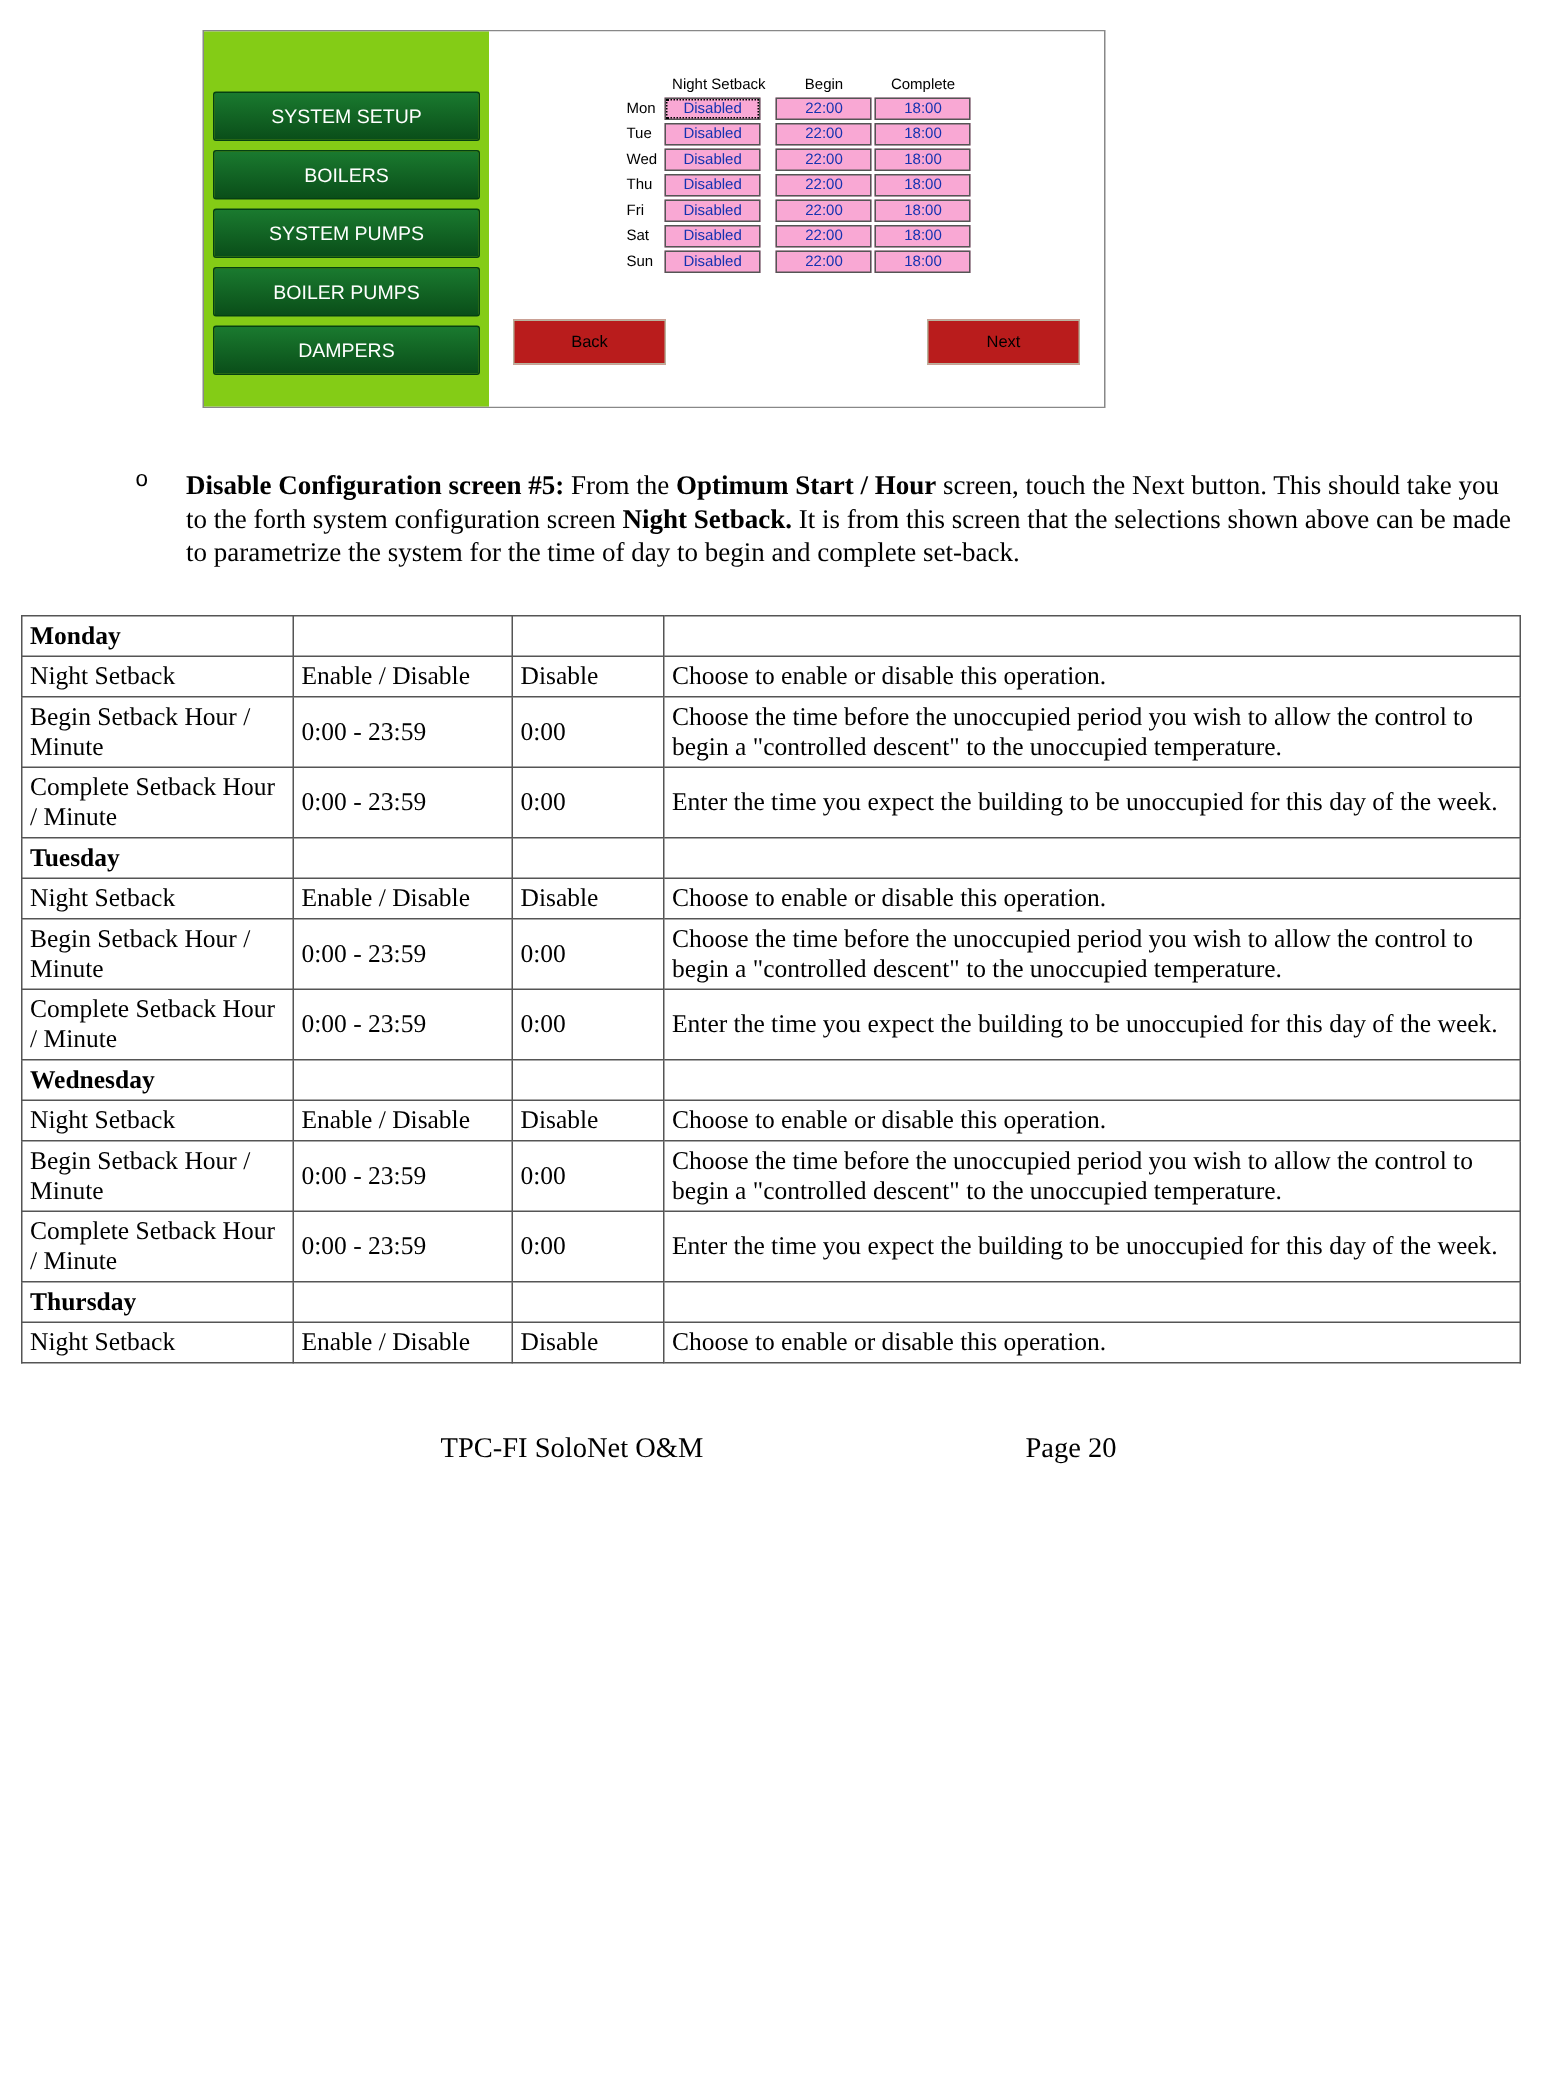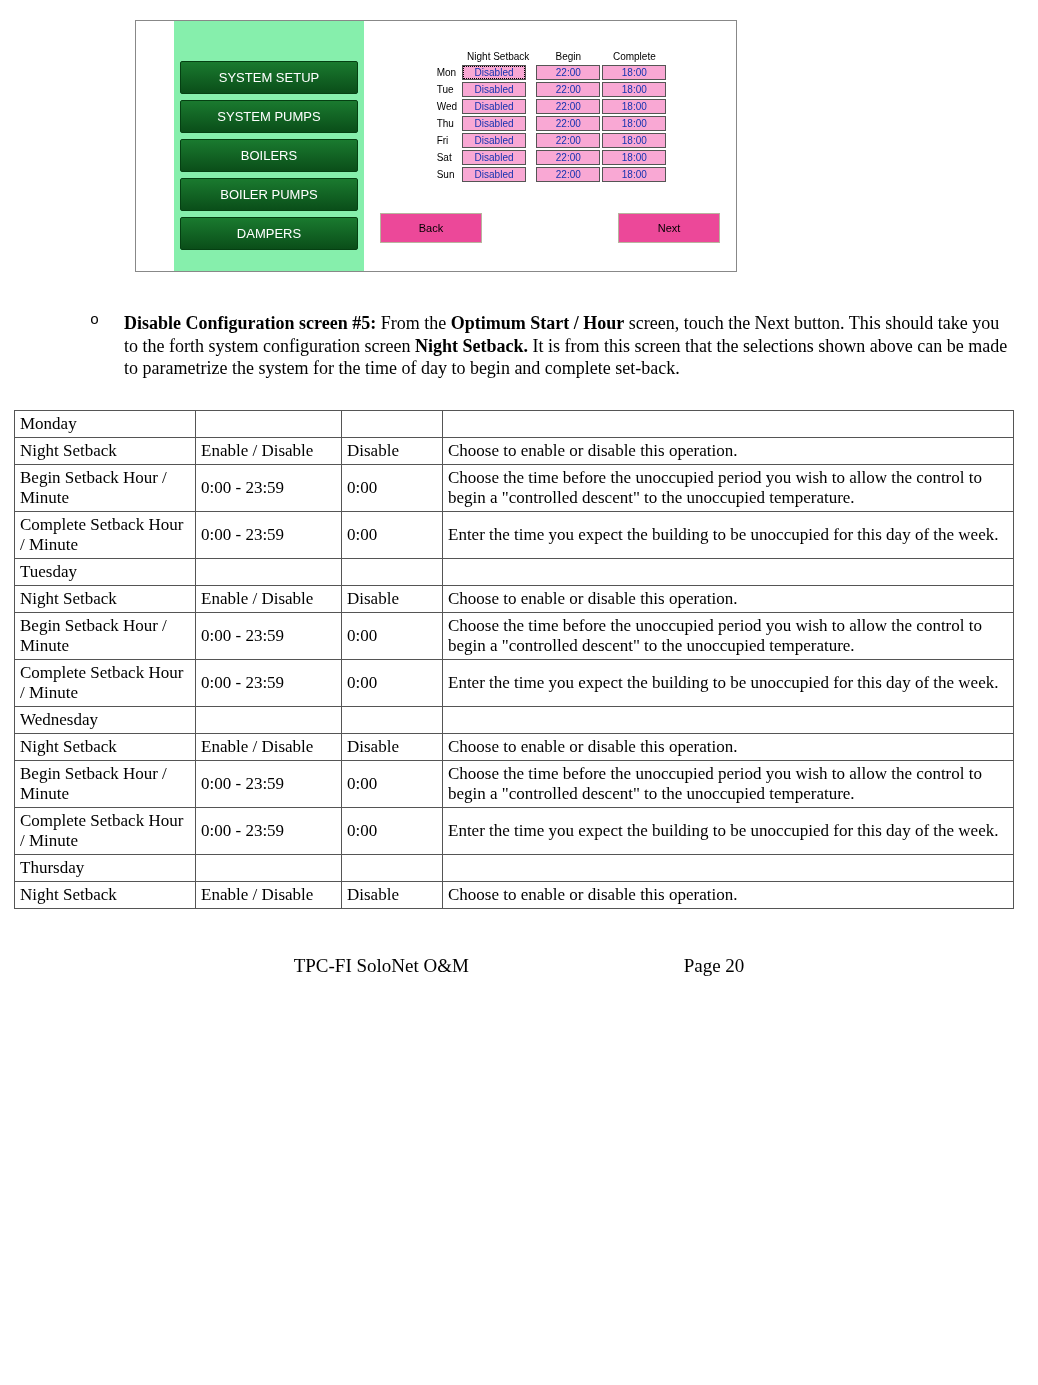--- a/index.html
+++ b/index.html
@@ -54,25 +54,24 @@
     font-style: italic;
     font-size: 26px;
     text-align: center;
     padding: 10px 0 6px 0;
     border-bottom: 4px solid #fff;
   }
   .hdr-spacer { height: 8px; background: #0b5e1d; }
   .body-row { display: flex; min-height: 250px; }
   .sidebar {
     width: 190px;
-    background: #86efac;
+    background: #84cc16;
     display: flex;
     flex-direction: column;
     padding-top: 22px;
-    margin-left: 38px;
   }
   .sidebar .gap { height: 18px; }
   .side-btn {
     margin: 0 6px 6px 6px;
     background: linear-gradient(#1a7a2f, #0a4e19);
     color: #fff;
     font-family: Arial, sans-serif;
     font-size: 13px;
     text-align: center;
     padding: 8px 0;
@@ -117,21 +116,21 @@
   }
   .cell.sel { outline: 1px dotted #000; outline-offset: -2px; }
   .nav-row {
     display: flex;
     justify-content: space-between;
     margin-top: 30px;
     padding: 0 6px 6px 6px;
   }
   .nav-btn {
     width: 100px;
-    background: #ec4899;
+    background: #b91c1c;
     border: 1px solid #b8b49e;
     font-family: Arial, sans-serif;
     font-size: 11px;
     text-align: center;
     padding: 8px 0;
   }
   
   .doc {
     font-size: 18px;
     line-height: 1.25;
@@ -156,40 +155,40 @@
     font-size: 17px;
   }
   table.cfg td {
     border: 1px solid #555;
     padding: 3px 5px;
     vertical-align: middle;
   }
   table.cfg td.c1 { width: 170px; }
   table.cfg td.c2 { width: 135px; }
   table.cfg td.c3 { width: 90px; }
-  table.cfg td.hdr { font-weight: normal; }
+  table.cfg td.hdr { font-weight: bold; }
   
   .ftr {
     display: flex;
     font-size: 19px;
     margin: 46px 10px 0 10px;
     justify-content: center;
   }
   .ftr .l { flex: 0 0 390px; }
 </style>
 </head>
 <body>
 
 <div class="shot">
   <div class="body-row">
     <div class="sidebar">
       <div class="gap"></div>
       <div class="side-btn">SYSTEM SETUP</div>
+      <div class="side-btn">BOILERS</div>
       <div class="side-btn">SYSTEM PUMPS</div>
-      <div class="side-btn">BOILERS</div>
       <div class="side-btn">BOILER PUMPS</div>
       <div class="side-btn">DAMPERS</div>
     </div>
     <div class="content">
       <div class="grid">
         <table>
           <tbody>
               <tr>
             <th></th>
             <th>Night Setback</th>

